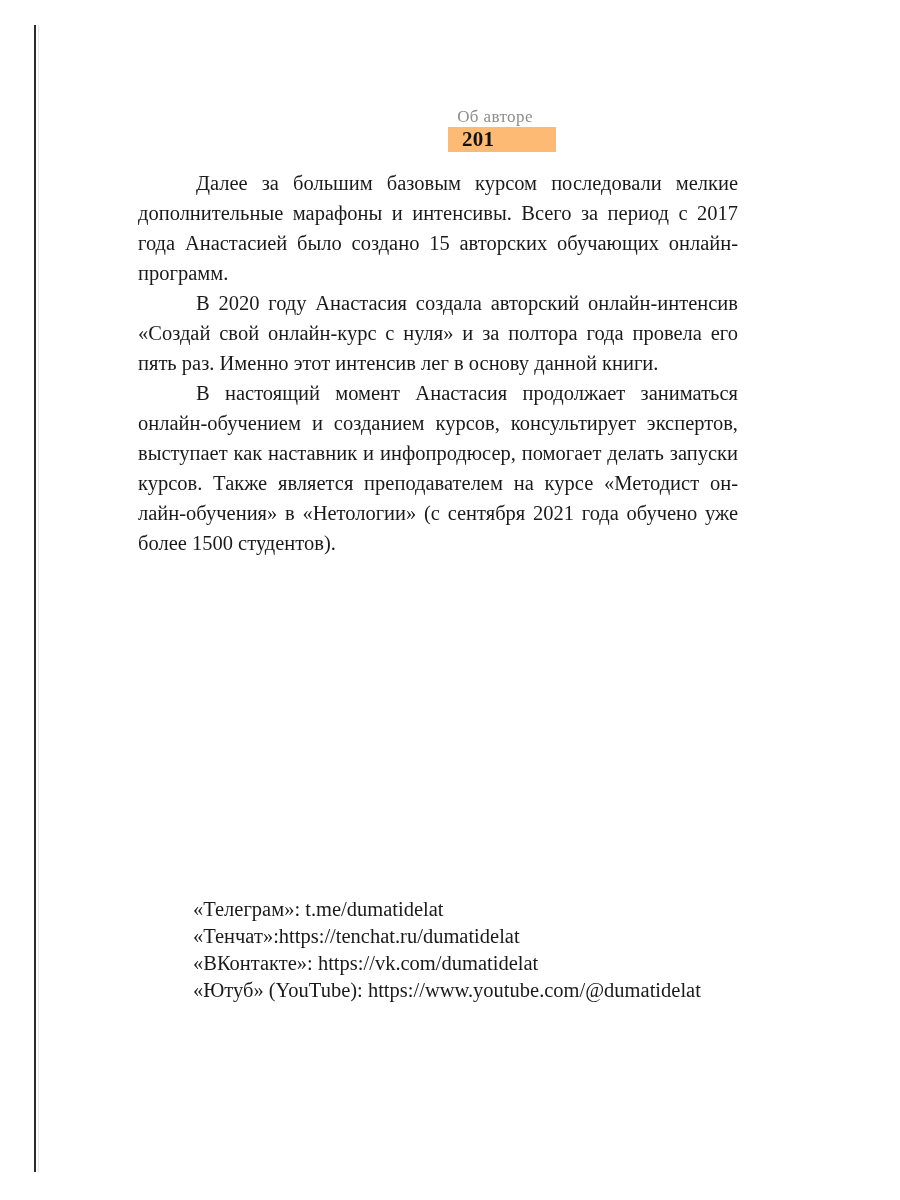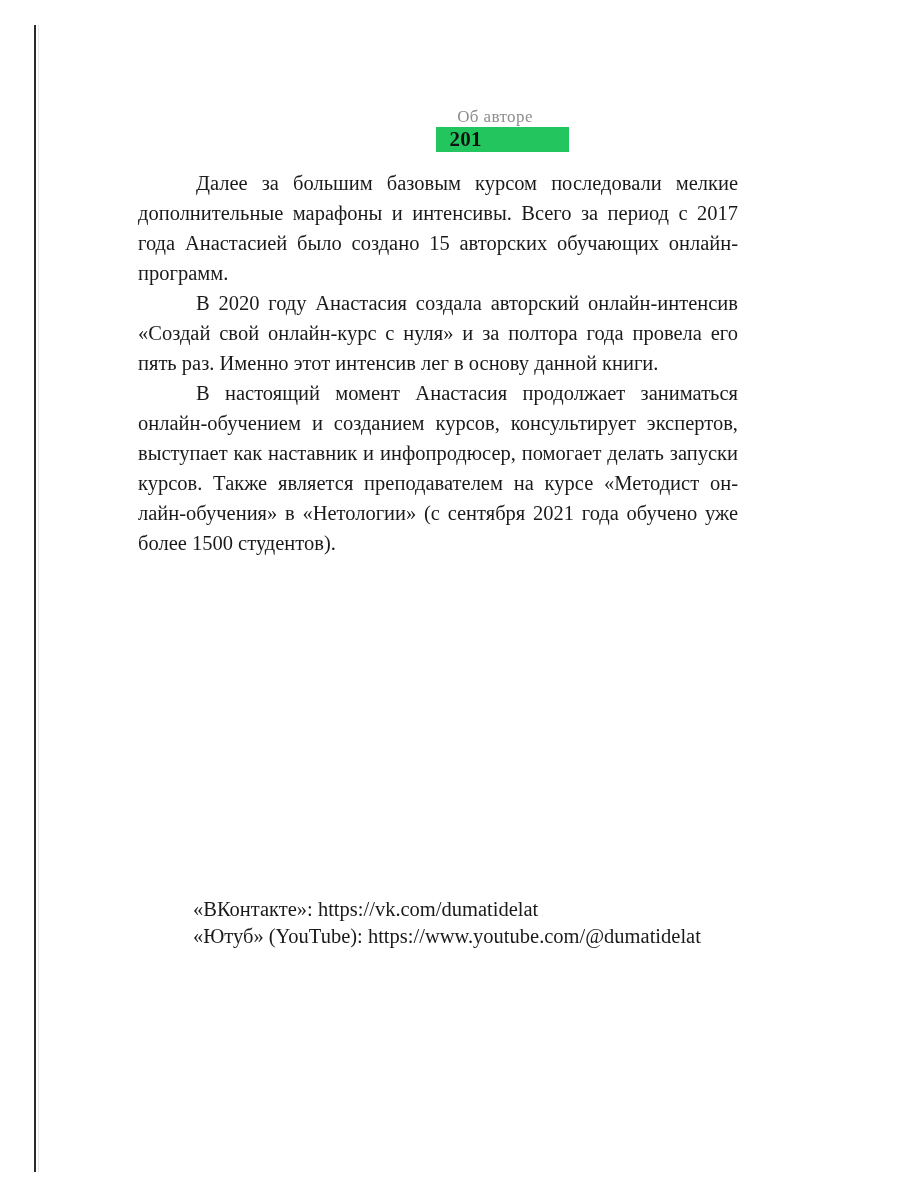--- a/index.html
+++ b/index.html
@@ -48,23 +48,23 @@
     flex-direction: column;
   }
   .running-head-title {
     font-size: 17px;
     color: #8d8d8d;
     letter-spacing: 0.4px;
     padding-right: 14px;
     white-space: nowrap;
   }
   .page-number-box {
-    width: 133px;
+    width: 108px;
     height: 42px;
-    background: #22c55e;
+    background: #fdba74;
     display: flex;
     align-items: center;
     box-sizing: border-box;
     padding-left: 14px;
   }
   .page-number {
     font-size: 21px;
     font-weight: bold;
     color: #111111;
     letter-spacing: 0.3px;
@@ -131,15 +131,17 @@
   </div>
 </div>
 
 <div class="text-column">
   <p class="body-paragraph indented last-line-full">Далее за большим базовым курсом последовали мелкие дополнительные марафоны и интенсивы. Всего за период с 2017 года Анастасией было создано 15 ав­торских обучающих онлайн-программ.</p>
   <p class="body-paragraph indented last-line-full">В 2020 году Анастасия создала авторский он­лайн-интенсив «Создай свой онлайн-курс с нуля» и за полтора года провела его пять раз. Именно этот интен­сив лег в основу данной книги.</p>
   <p class="body-paragraph indented last-line-full">В настоящий момент Анастасия продолжает зани­маться онлайн-обучением и созданием курсов, консультирует экспертов, выступает как наставник и инфопродюсер, помогает делать запуски курсов. Так­же является преподавателем на курсе «Методист он­лайн-обучения» в «Нетологии» (с сентября 2021 года обучено уже более 1500 студентов).</p>
 </div>
 
 <div class="contacts-block">
+  <p class="contact-line">«Телеграм»: t.me/dumatidelat</p>
+  <p class="contact-line">«Тенчат»:https://tenchat.ru/dumatidelat</p>
   <p class="contact-line">«ВКонтакте»: https://vk.com/dumatidelat</p>
   <p class="contact-line">«Ютуб» (YouTube): https://www.youtube.com/@dumatidelat</p>
 </div>
 
 </body></html>

